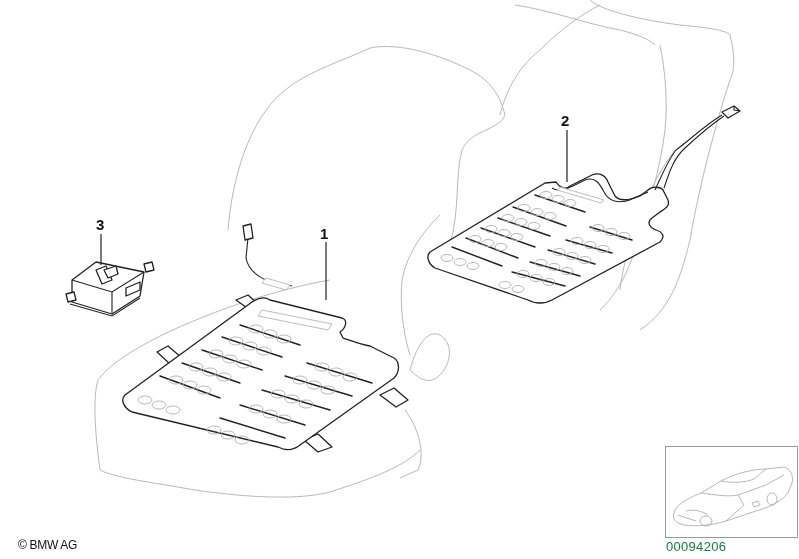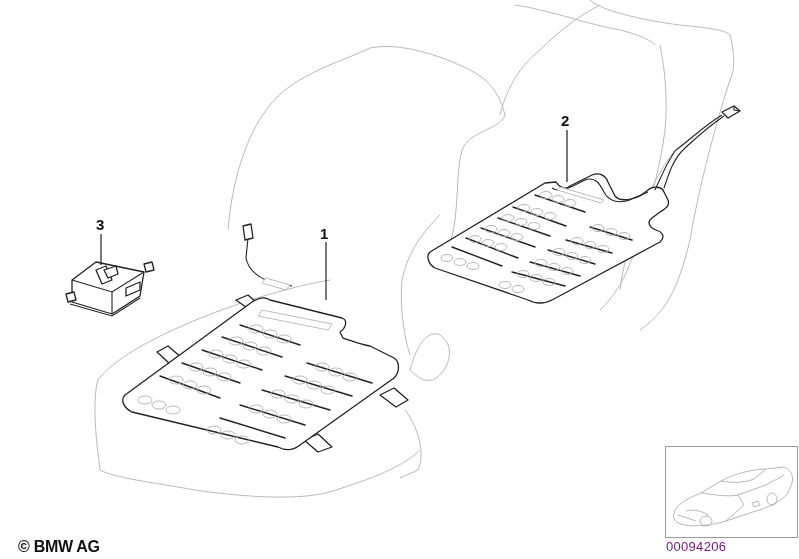--- a/index.html
+++ b/index.html
@@ -6,23 +6,23 @@
   body { width: 799px; height: 559px; position: relative; overflow: hidden; font-family: "Liberation Sans", sans-serif; }
   #diagram { position: absolute; left: 0; top: 0; width: 799px; height: 559px; }
   .outline { fill: none; stroke: #b9b9b9; stroke-width: 1; }
   .part { fill: #ffffff; stroke: #222222; stroke-width: 1.3; stroke-linejoin: round; }
   .part-thin { fill: none; stroke: #222222; stroke-width: 1.1; }
   .groove { fill: #ffffff; stroke: #b5b5b5; stroke-width: 0.9; }
   .slot { fill: none; stroke: #222222; stroke-width: 1.4; stroke-linecap: round; }
   .cell { fill: none; stroke: #b0b0b0; stroke-width: 0.9; }
   .leader { stroke: #222222; stroke-width: 1.2; }
   .callout { position: absolute; font-weight: bold; font-size: 15px; color: #111; line-height: 1; }
-  .copyright { position: absolute; left: 18px; top: 538px; font-size: 16px; font-weight: bold; color: #111; letter-spacing: -0.3px; }
+  .copyright { position: absolute; left: 18px; top: 538px; font-size: 12px; font-weight: normal; color: #111; letter-spacing: -0.3px; }
   .thumb { position: absolute; left: 665px; top: 446px; width: 131px; height: 90px; border: 1px solid #9a9a9a; background: #fff; }
-  .docnum { position: absolute; left: 666px; top: 539px; font-size: 13px; color: #701a75; letter-spacing: 0.3px; }
+  .docnum { position: absolute; left: 666px; top: 539px; font-size: 13px; color: #15803d; letter-spacing: 0.3px; }
 </style>
 </head>
 <body>
 
 <svg id="diagram" viewBox="0 0 799 559" xmlns="http://www.w3.org/2000/svg">
 
   <g>
     <path class="outline" d="M228,230 C232,180 248,120 285,90 C310,70 345,60 370,48 C400,42 440,55 470,70 C490,80 500,95 505,115 C500,130 470,130 462,150 C455,175 460,210 450,245"></path>
     <path class="outline" d="M100,470 C96,440 92,400 98,380 C120,350 190,320 250,300 C270,294 300,285 330,280"></path>
     <path class="outline" d="M100,470 C115,478 150,482 195,490 C250,498 300,500 330,492 C360,482 400,470 420,450"></path>

